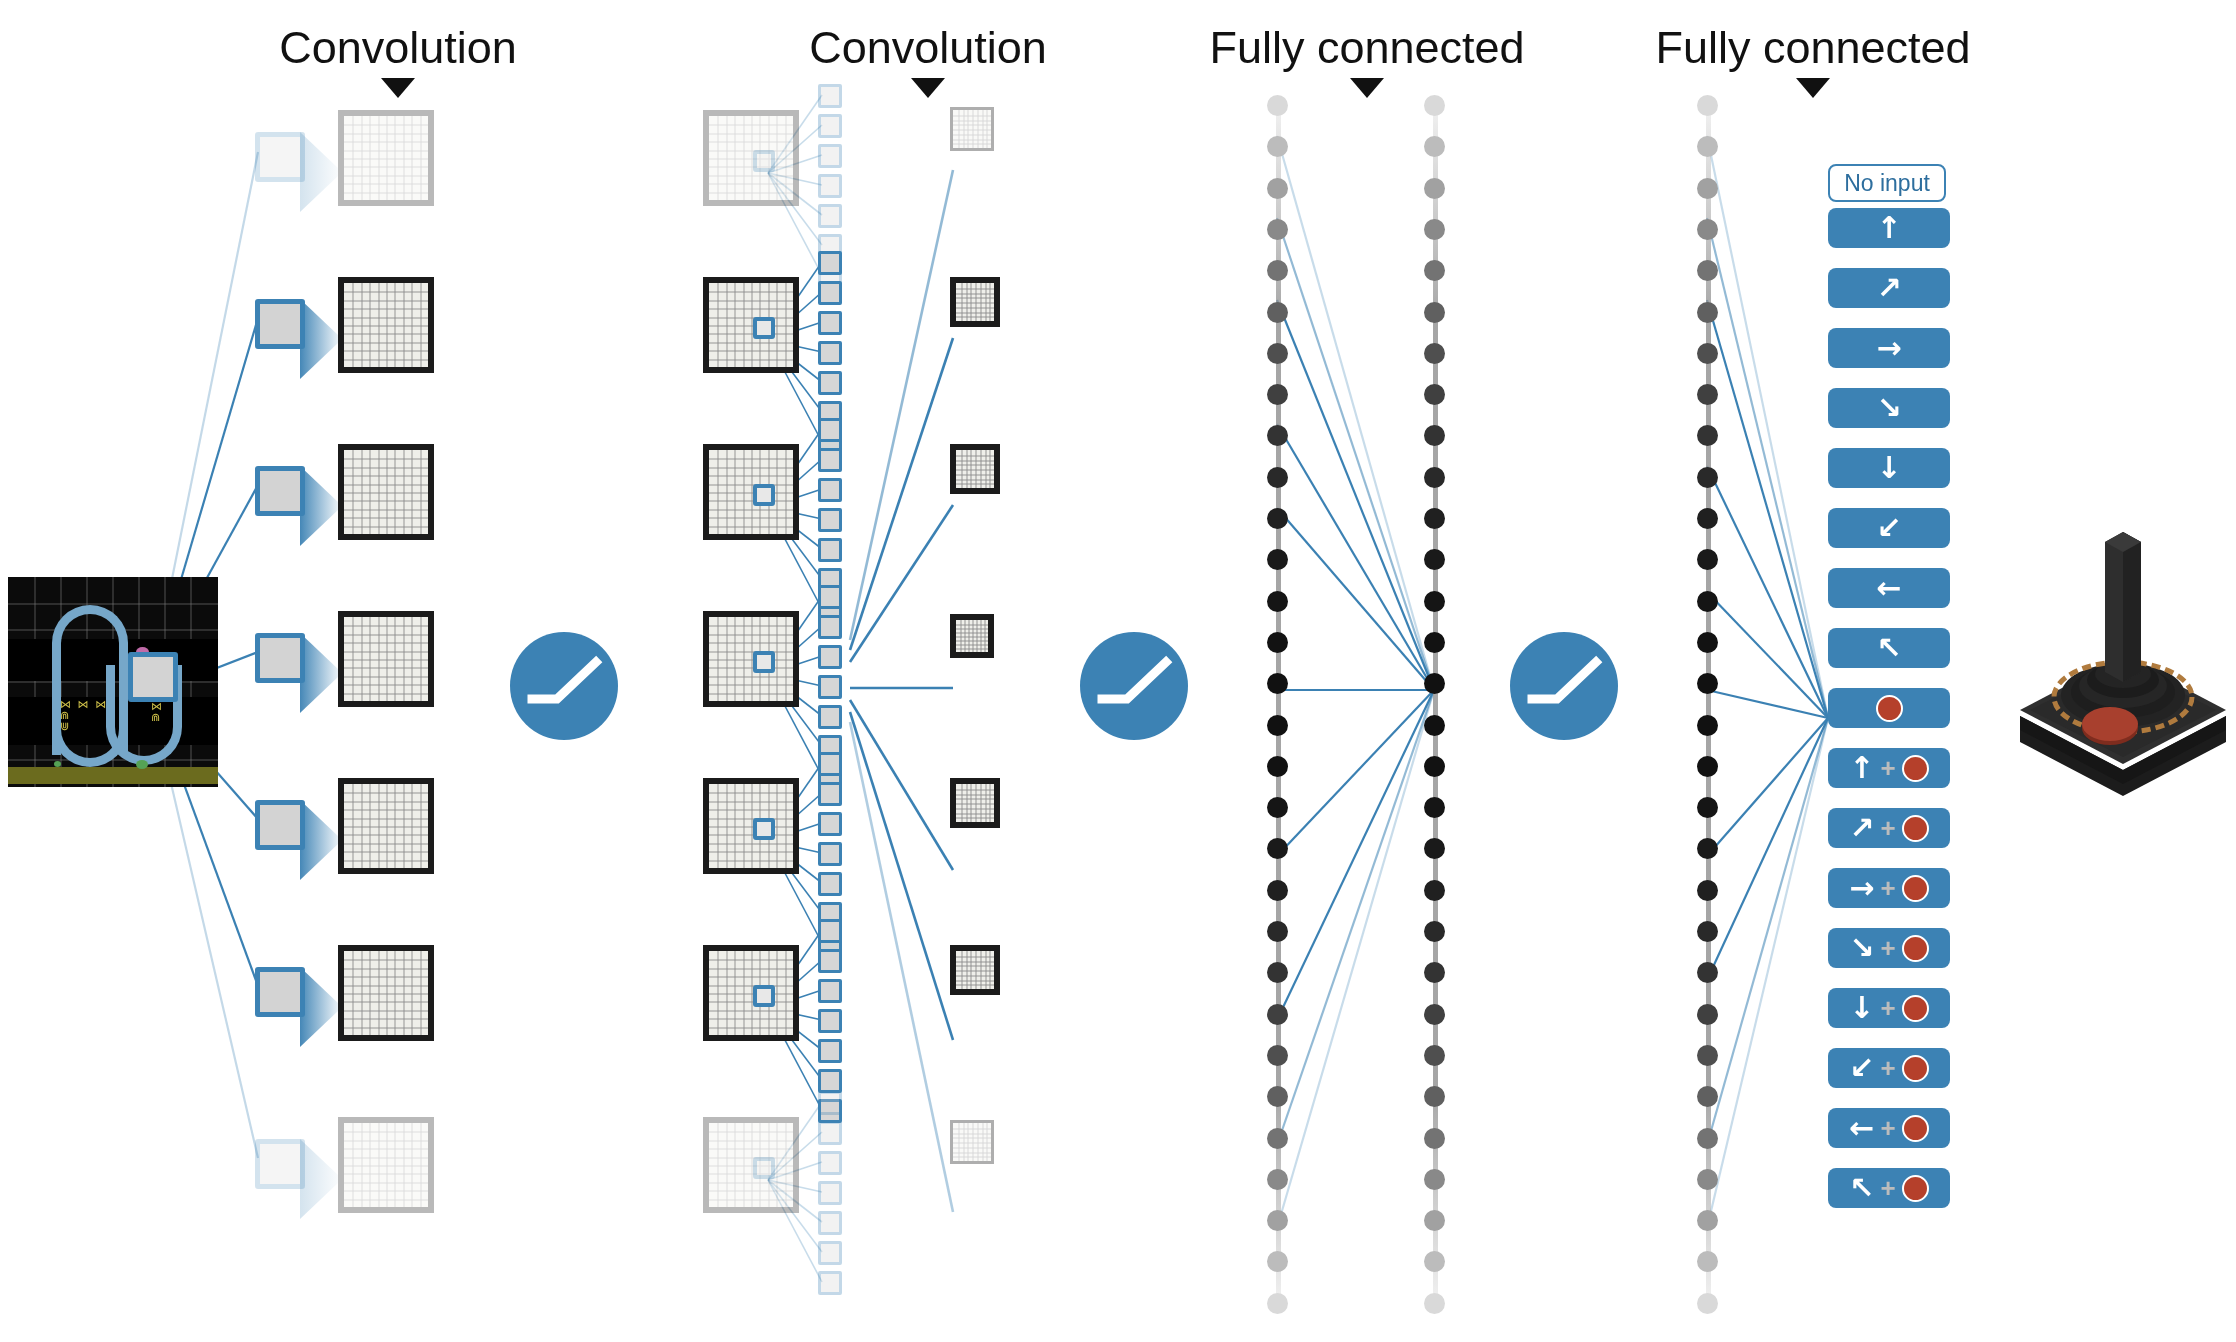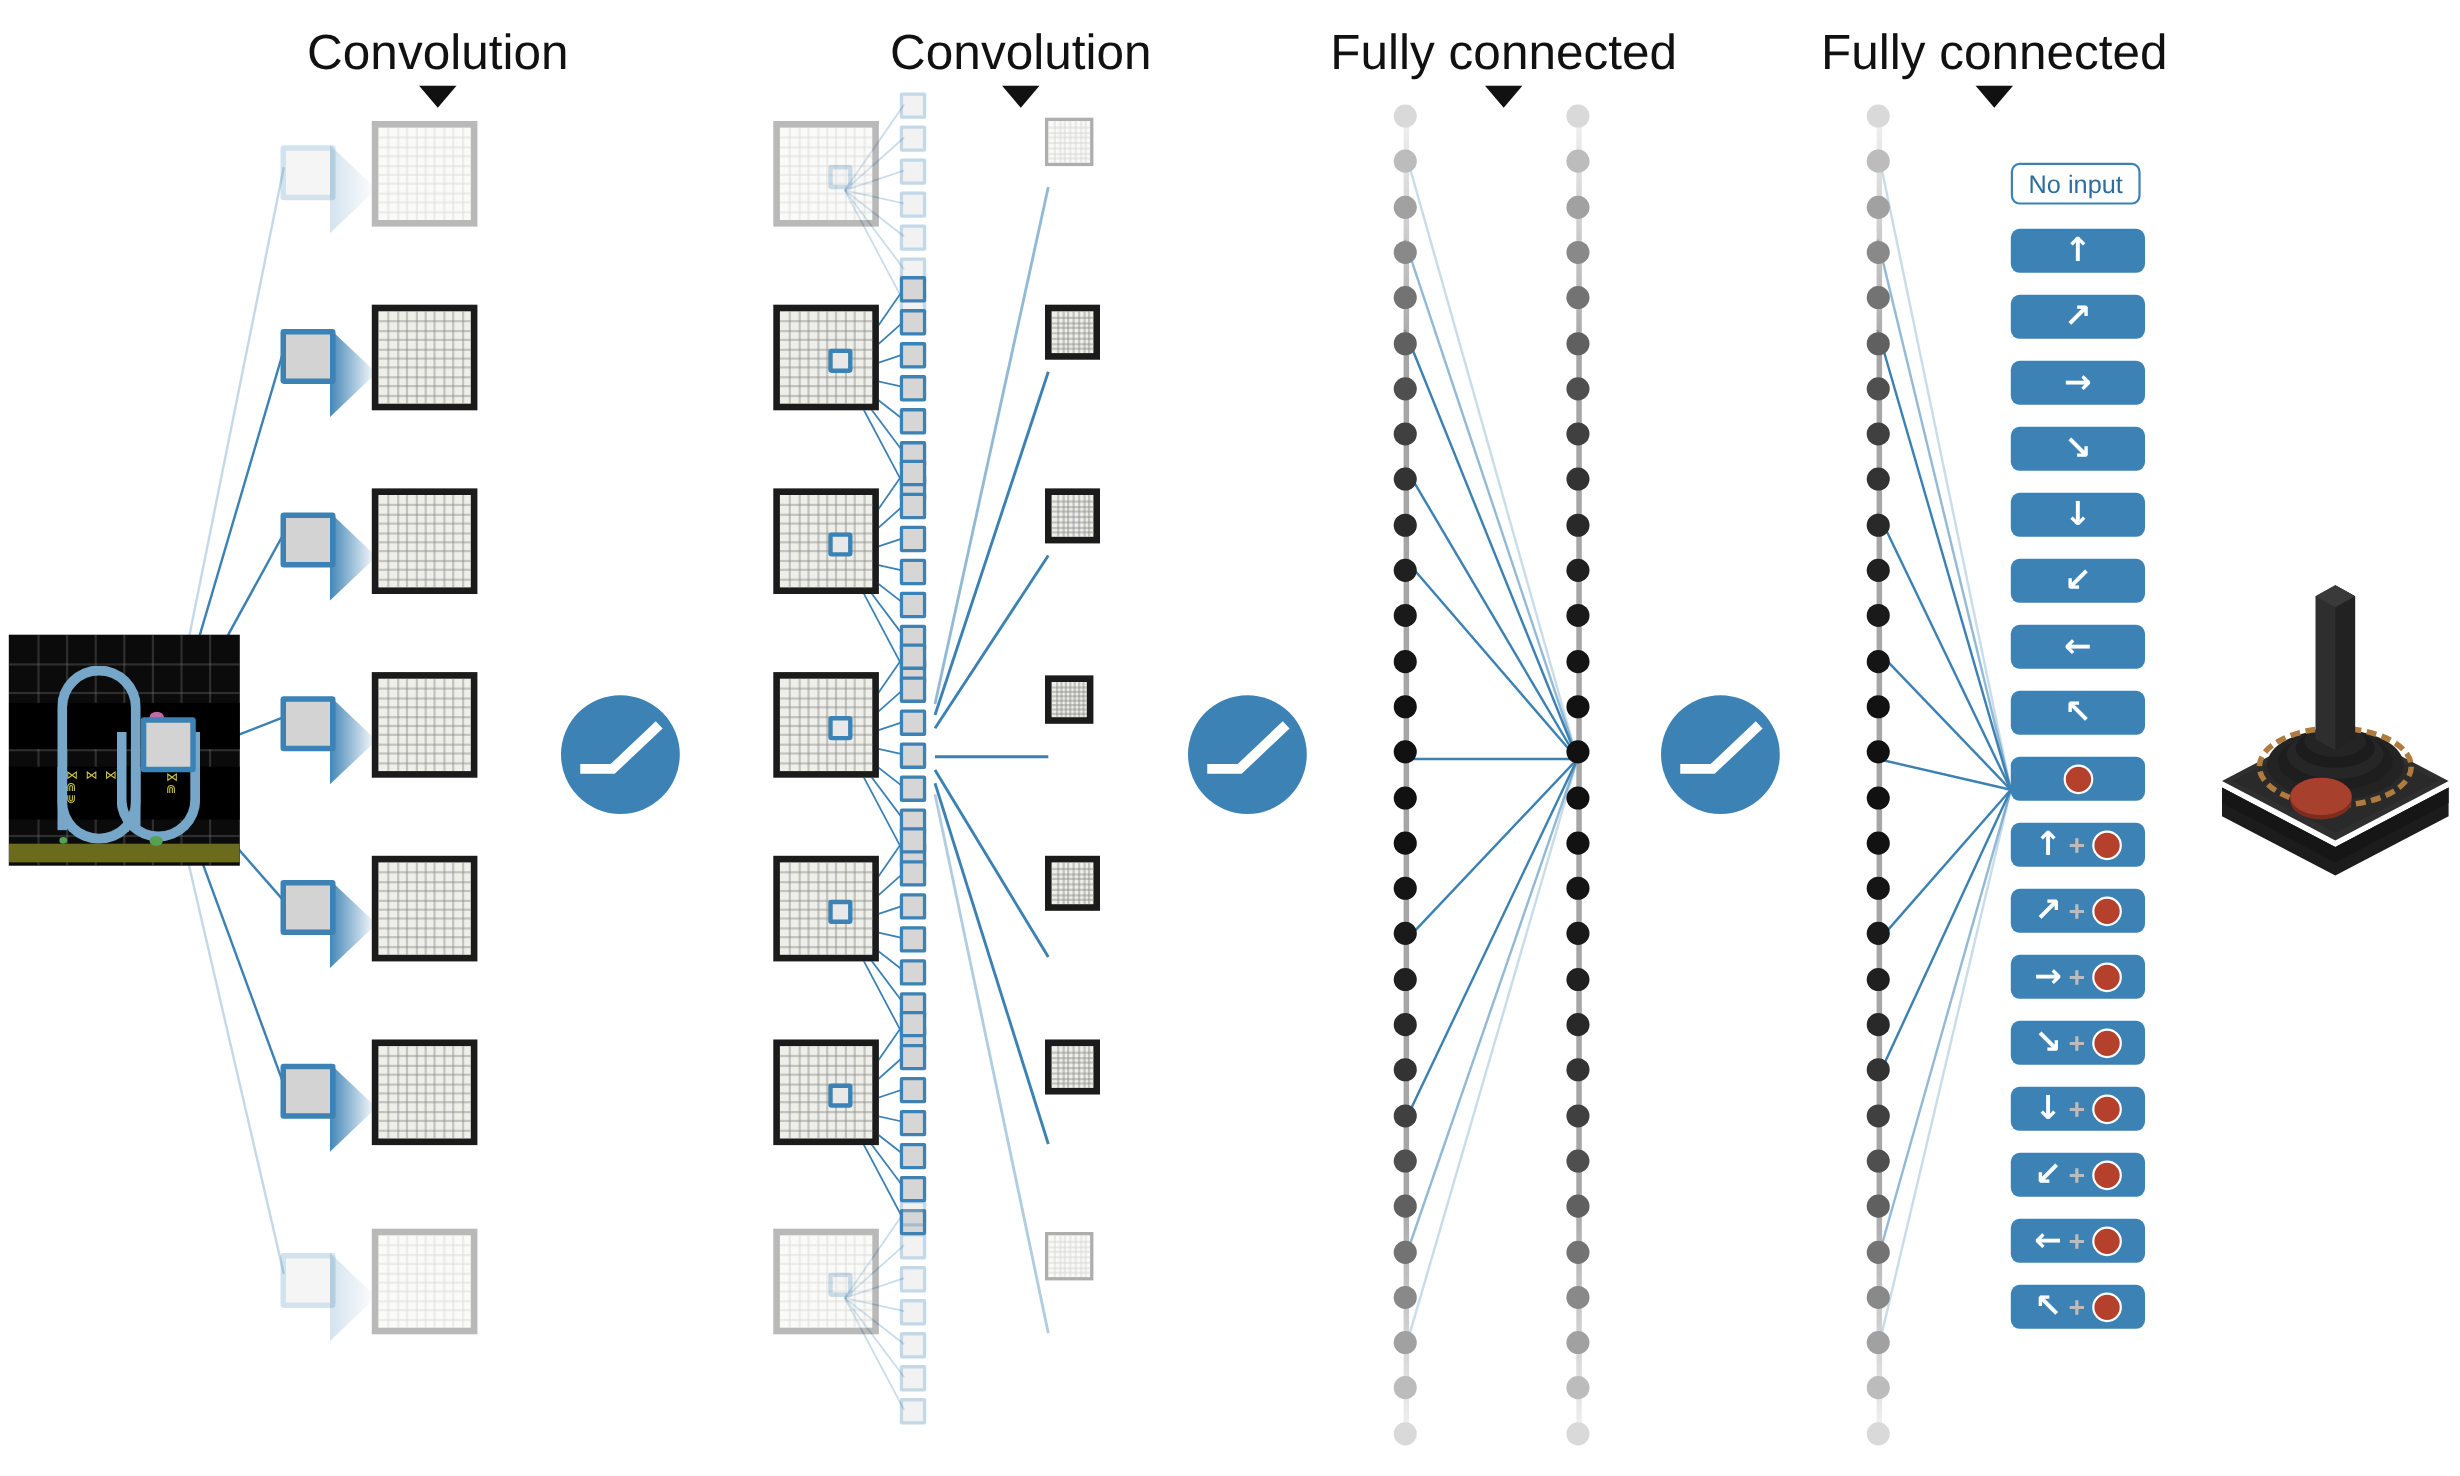--- a/index.html
+++ b/index.html
@@ -869,21 +869,21 @@
       <div class="node" style="left: 1697px; top: 1292.7px; width: 21px; height: 21px; background: rgb(217, 217, 217);"></div>
     </div>
 
   <div class="relu" style="left:1510px;top:632px;">
     <svg width="108" height="108" viewBox="0 0 108 108">
       <polyline points="22,67 47,67 86,30" stroke="#ffffff" stroke-width="9" fill="none" stroke-linecap="square"></polyline>
     </svg>
   </div>
 
   <div id="action-list">
-      <div class="act noinput" style="top: 148px;">
+      <div class="act noinput" style="top: 164px;">
         <span>No input</span>
       </div>
       <div class="act" style="top: 208px;">
         <span class="arrow">↑</span>
       </div>
       <div class="act" style="top: 268px;">
         <span class="arrow">↗</span>
       </div>
       <div class="act" style="top: 328px;">
         <span class="arrow">→</span>

